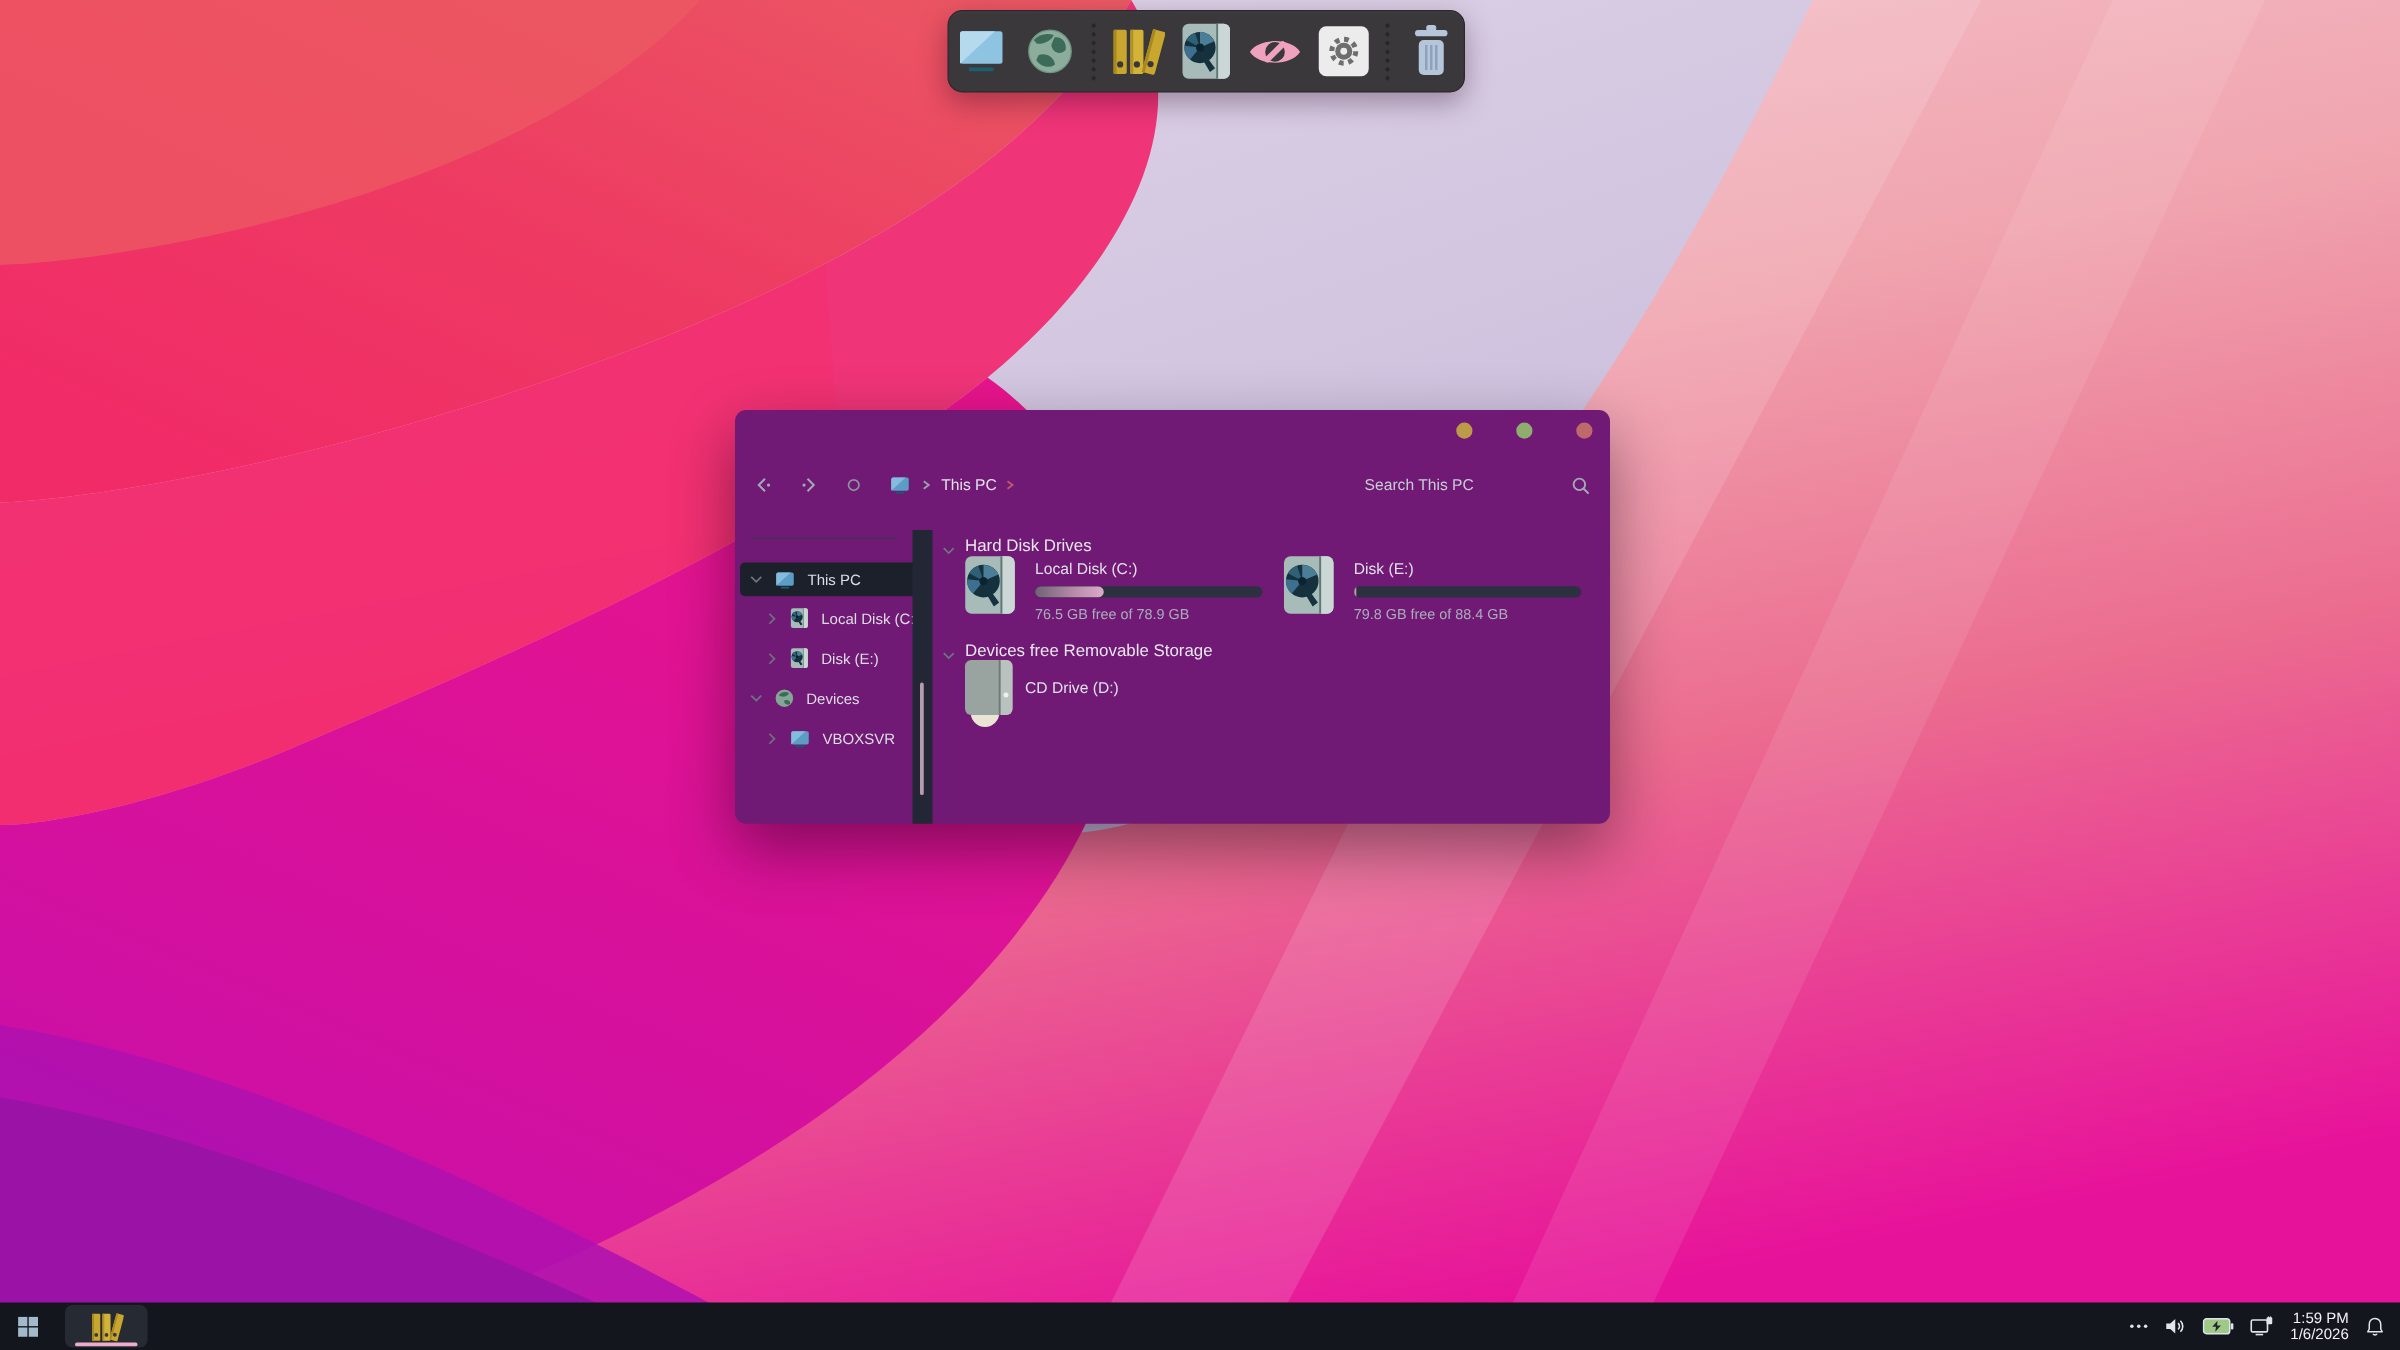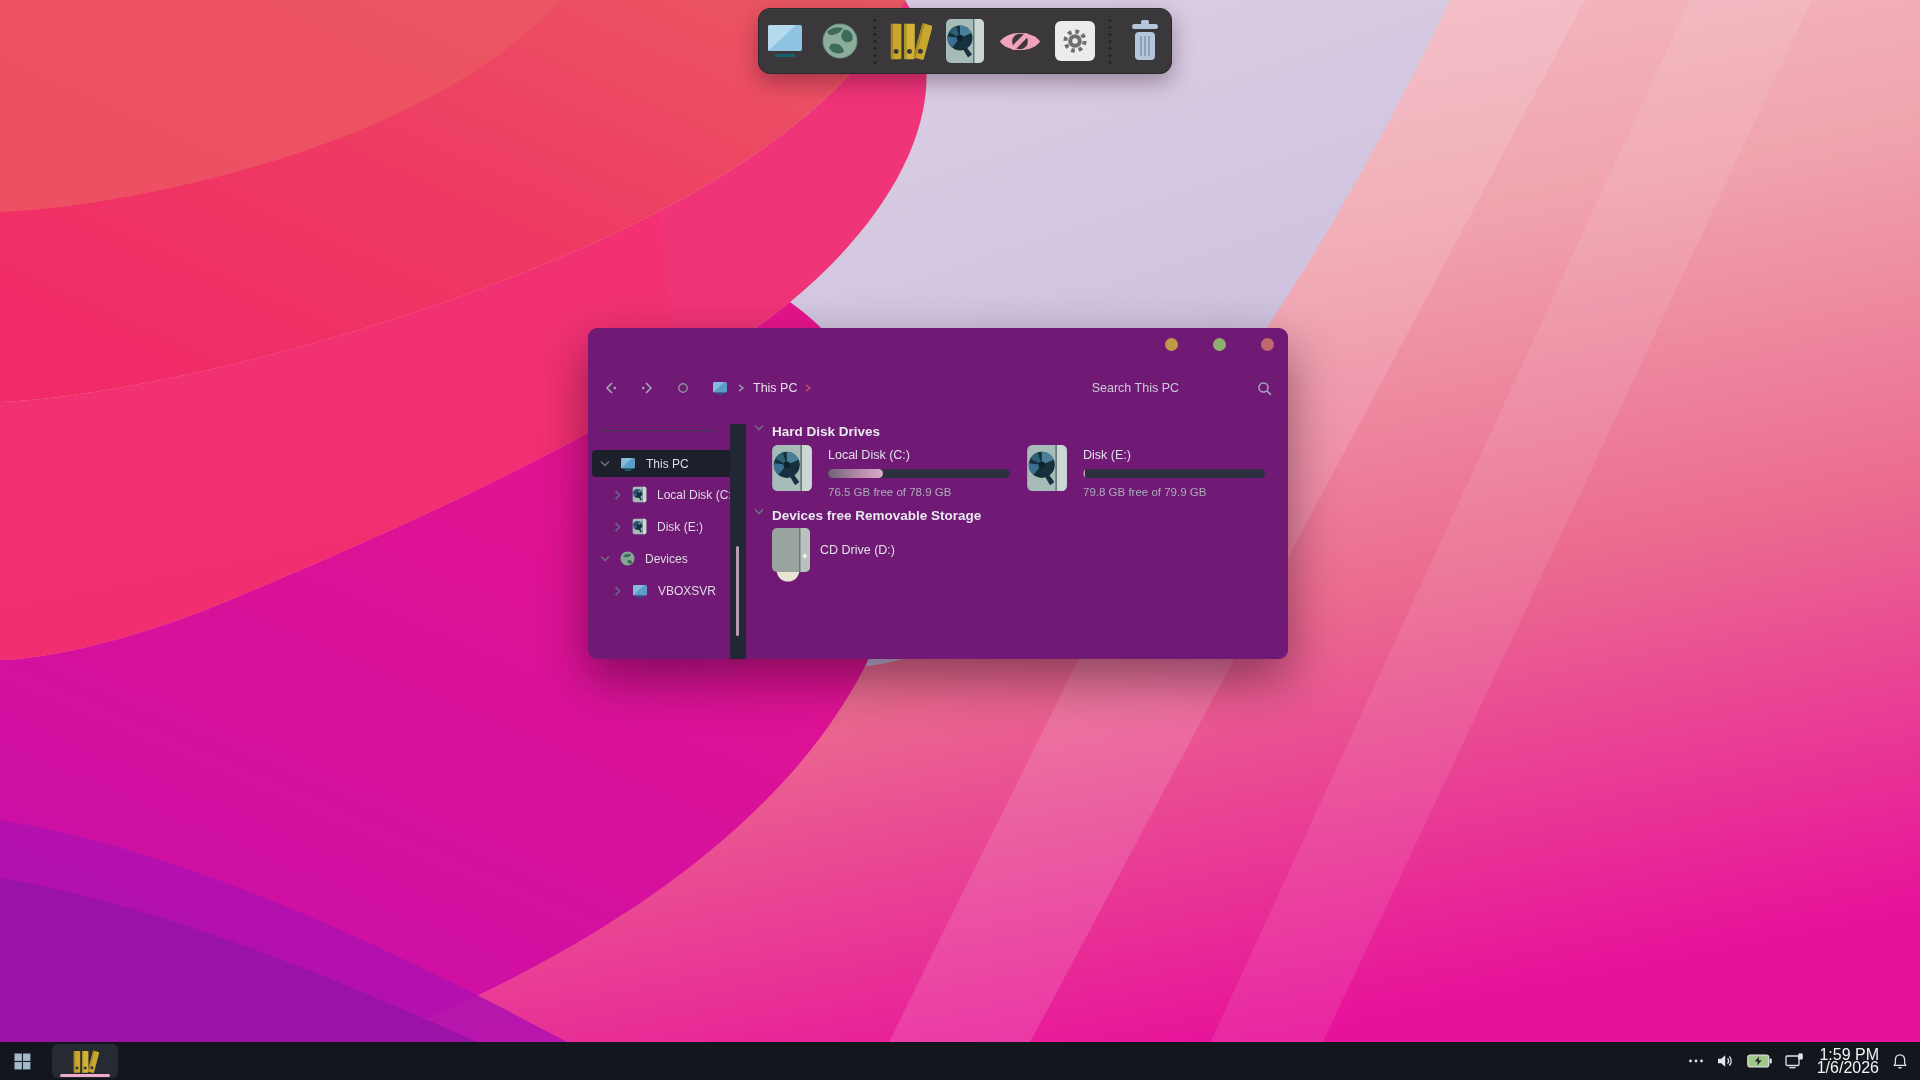--- a/index.html
+++ b/index.html
@@ -48,21 +48,21 @@
   .side-row .chev{width:10px;display:flex;justify-content:center;}
   .lvl0{padding-left:8px;gap:10px;}
   .lvl1{padding-left:20px;gap:10px;}
   .s-ico{display:flex;align-items:center;}
   .s-label{color:#dcdde4;font-size:12px;white-space:nowrap;}
 
   .side-scroll{position:absolute;left:142px;top:0;bottom:0;width:16px;background:#232634;}
   .side-thumb{position:absolute;left:6px;top:122px;width:3px;height:90px;border-radius:2px;background:#b79cb1;}
 
   .content{position:absolute;left:158px;right:6px;top:0;bottom:0;}
-  .sec-head{position:absolute;left:8px;display:flex;align-items:flex-start;gap:8px;height:20px;cursor:default;font-weight:bold;}
+  .sec-head{position:absolute;left:8px;display:flex;align-items:flex-end;gap:8px;height:20px;cursor:default;}
   .sec-title{color:#e9e7ee;font-size:13.5px;}
   .drive{position:absolute;display:flex;gap:14px;cursor:default;}
   .drive-info{display:flex;flex-direction:column;}
   .drive-label{color:#e0e1e8;font-size:12.5px;margin-top:4px;}
   .bar{width:182px;height:9px;border-radius:5px;background:#2c3040;margin-top:7px;overflow:hidden;}
   .bar-fill{height:100%;border-radius:5px;
     background:linear-gradient(90deg,#6f6274 0%,#b48aa8 55%,#dcabc9 100%);}
   .drive-free{color:#a9aeb9;font-size:11.5px;margin-top:8px;}
   .cd-item{position:absolute;display:flex;align-items:center;gap:8px;cursor:default;}
   .cd-label{color:#e0e1e8;font-size:12.5px;margin-bottom:10px;}
@@ -70,21 +70,21 @@
   
   .taskbar{position:absolute;left:0;right:0;bottom:0;height:38px;background:#14161d;z-index:4;
     display:flex;align-items:center;}
   .start-btn{width:44px;height:38px;display:flex;align-items:center;justify-content:center;}
   .task-app{position:relative;width:66px;height:34px;margin-left:8px;border-radius:6px;
     background:#262a33;display:flex;align-items:center;justify-content:center;}
   .task-underline{position:absolute;left:8px;right:8px;bottom:1px;height:3px;border-radius:2px;background:#eeaccd;}
   .tray{margin-left:auto;display:flex;align-items:center;gap:13px;padding-right:12px;height:100%;}
   .tray-item{display:flex;align-items:center;justify-content:center;height:100%;}
   .clock{display:flex;flex-direction:column;align-items:flex-end;justify-content:center;
-    color:#f2f3f6;font-size:16px;line-height:13.5px;}
+    color:#f2f3f6;font-size:12px;line-height:13.5px;}
 </style>
 </head>
 <body>
 
 <div class="screen">
 
   <svg width="0" height="0" style="position:absolute">
     <defs>
       <g id="icon-binders">
         <rect x="3" y="5" width="11" height="37" rx="1.5" fill="#c9a72e"></rect>
@@ -376,21 +376,21 @@
 
         <div class="drive" style="top:20px;left:279px">
           <svg width="44" height="48" viewBox="0 0 42 46">
               <use href="#icon-hdd"></use>
             </svg>
           <div class="drive-info">
             <span class="drive-label">Disk (E:)</span>
             <div class="bar">
               <div class="bar-fill" style="width: 1%;"></div>
             </div>
-            <span class="drive-free">79.8 GB free of 79.9 GB</span>
+            <span class="drive-free">79.8 GB free of 88.4 GB</span>
           </div>
         </div>
 
         <div class="sec-head" style="top:84px">
           <svg width="10" height="7" viewBox="0 0 10 7">
               <use href="#icon-chev-down"></use>
             </svg>
           <span class="sec-title">Devices free Removable Storage</span>
         </div>
 

